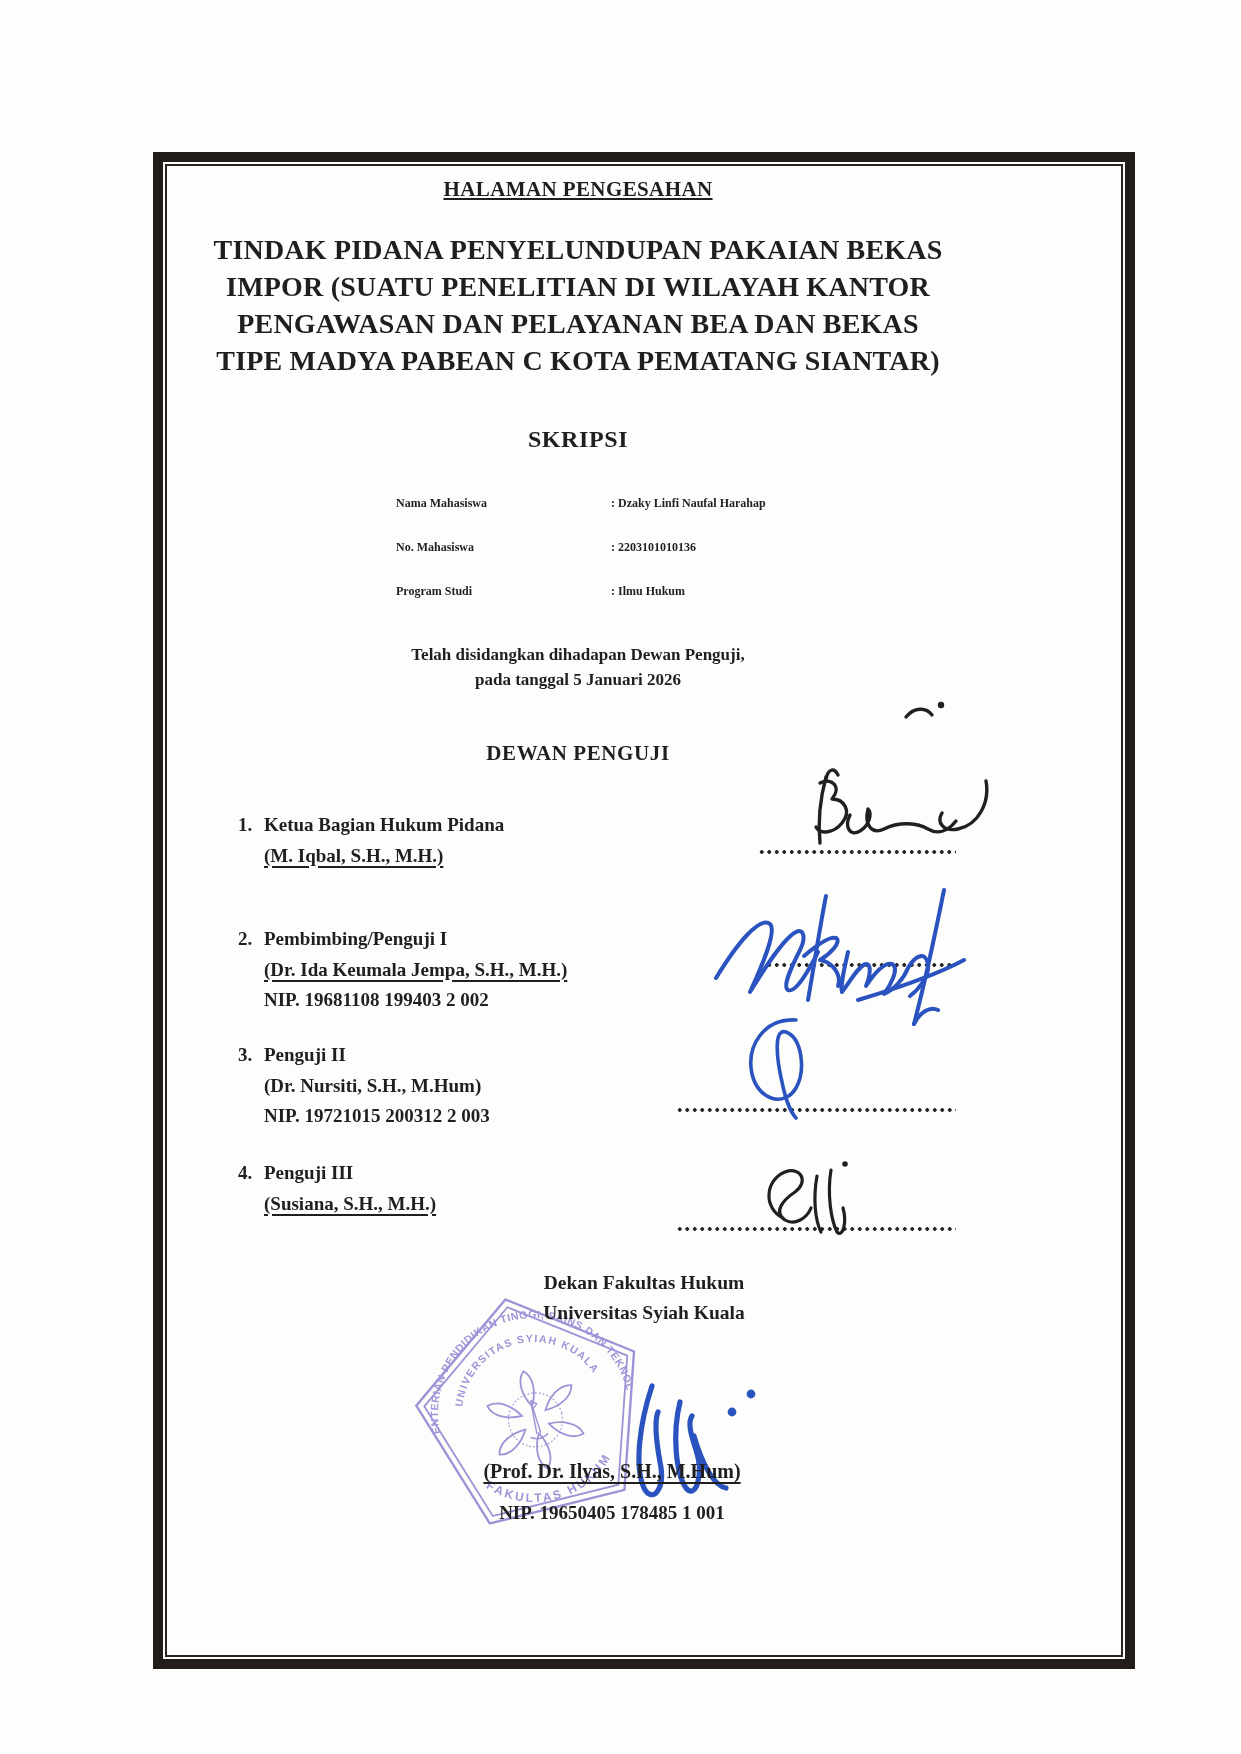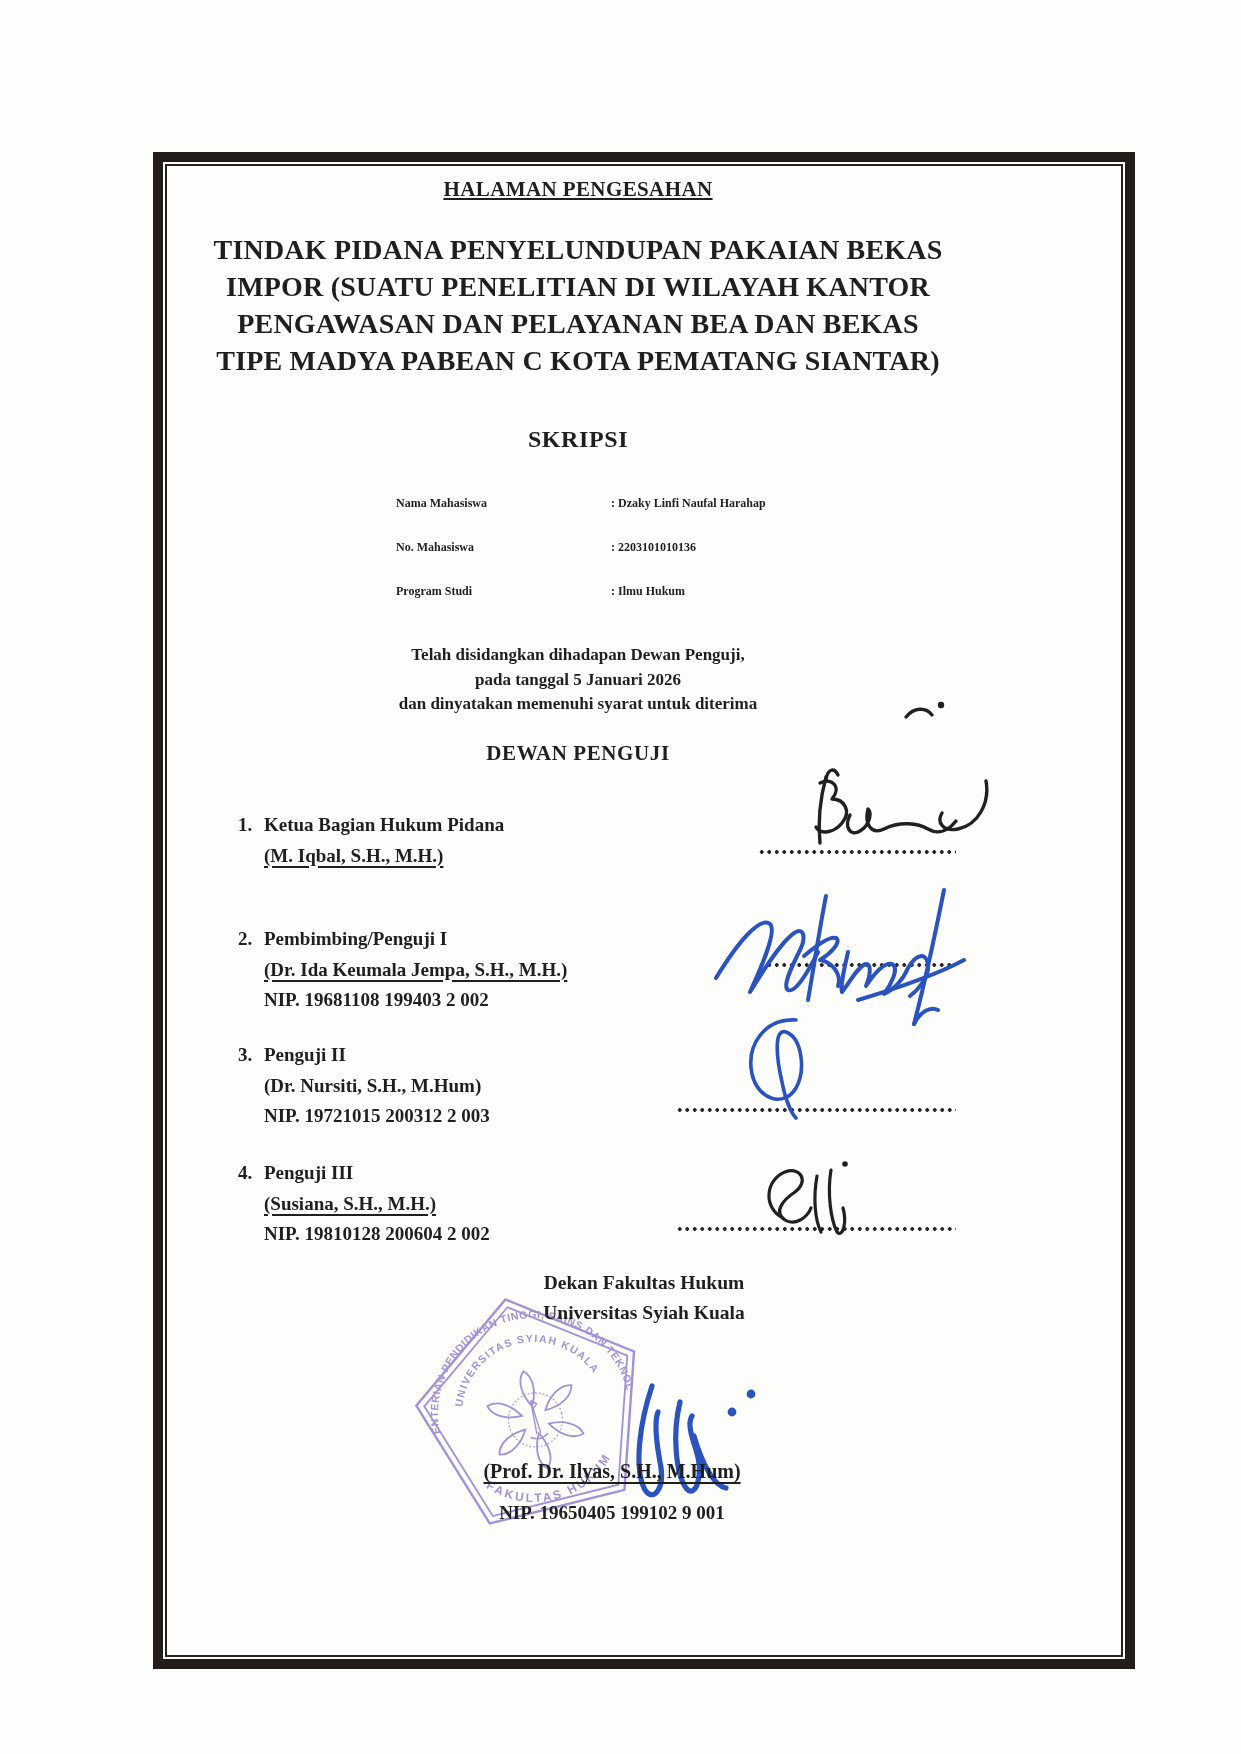--- a/index.html
+++ b/index.html
@@ -82,21 +82,20 @@
 <div class="info-row" style="top:540px;">
   <span class="info-label">No. Mahasiswa</span><span>: 2203101010136</span>
 </div>
 <div class="info-row" style="top:584px;">
   <span class="info-label">Program Studi</span><span>: Ilmu Hukum</span>
 </div>
 
 <div class="center-col statement">
   <div>Telah disidangkan dihadapan Dewan Penguji,</div>
   <div>pada tanggal 5 Januari 2026</div>
-  <div>dan dinyatakan memenuhi syarat untuk diterima</div>
 </div>
 
 <div class="center-col dewan-heading">DEWAN PENGUJI</div>
 
 <div class="committee-row" style="top:810px;">
   <span class="row-number">1.</span>
   <div class="row-body">
     <div>Ketua Bagian Hukum Pidana</div>
     <div class="member-name u">(M. Iqbal, S.H., M.H.)</div>
   </div>
@@ -115,21 +114,20 @@
     <div>Penguji II</div>
     <div class="member-name">(Dr. Nursiti, S.H., M.Hum)</div>
     <div>NIP. 19721015 200312 2 003</div>
   </div>
 </div>
 <div class="committee-row" style="top:1158px;">
   <span class="row-number">4.</span>
   <div class="row-body">
     <div>Penguji III</div>
     <div class="member-name u">(Susiana, S.H., M.H.)</div>
-    <div>NIP. 19810128 200604 2 002</div>
   </div>
 </div>
 
 <div class="dots r1"></div>
 <div class="dots r2"></div>
 <div class="dots r3"></div>
 <div class="dots r4"></div>
 
 <div class="sig" style="left:790px;top:695px;width:200px;height:160px;">
   <svg viewBox="0 0 200 160">
@@ -225,13 +223,13 @@
       </g>
     </g>
   </svg>
 </div>
 
 <div class="closing-block">
   <div>Dekan Fakultas Hukum</div>
   <div>Universitas Syiah Kuala</div>
 </div>
 <div class="dean-name">(Prof. Dr. Ilyas, S.H., M.Hum)</div>
-<div class="dean-nip">NIP. 19650405 199102 9 001</div>
+<div class="dean-nip">NIP. 19650405 178485 1 001</div>
 
 </body></html>

